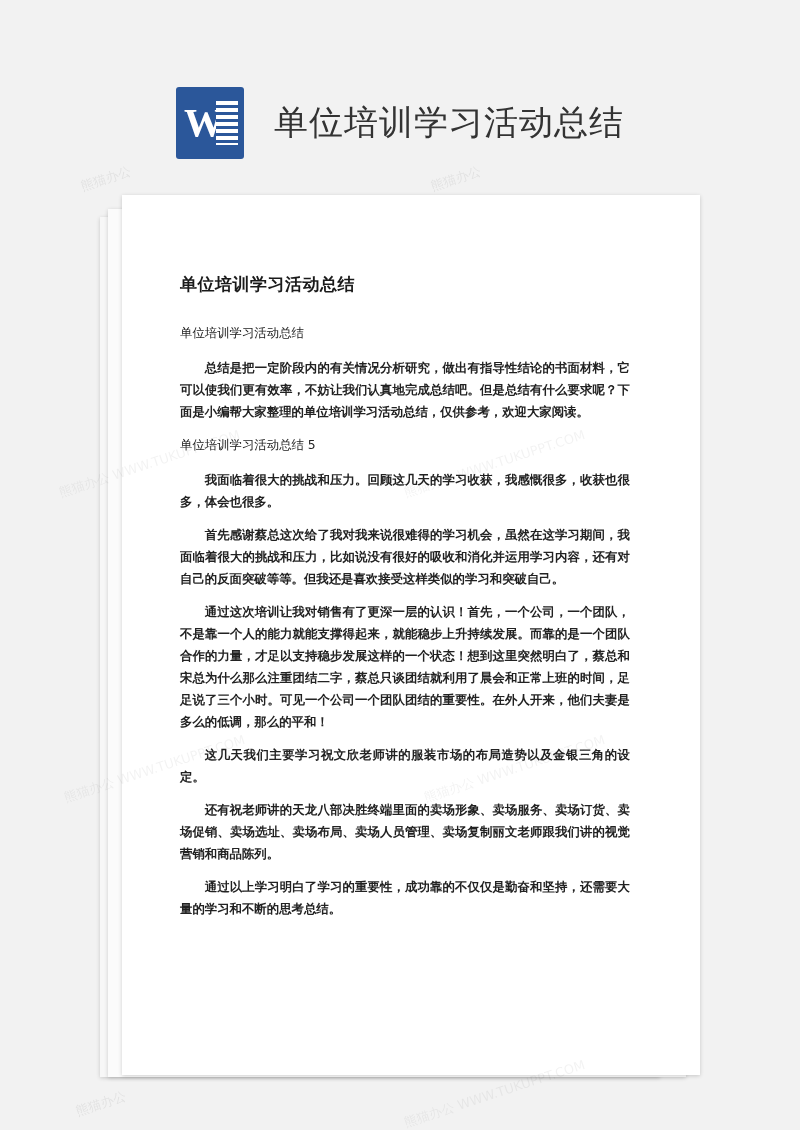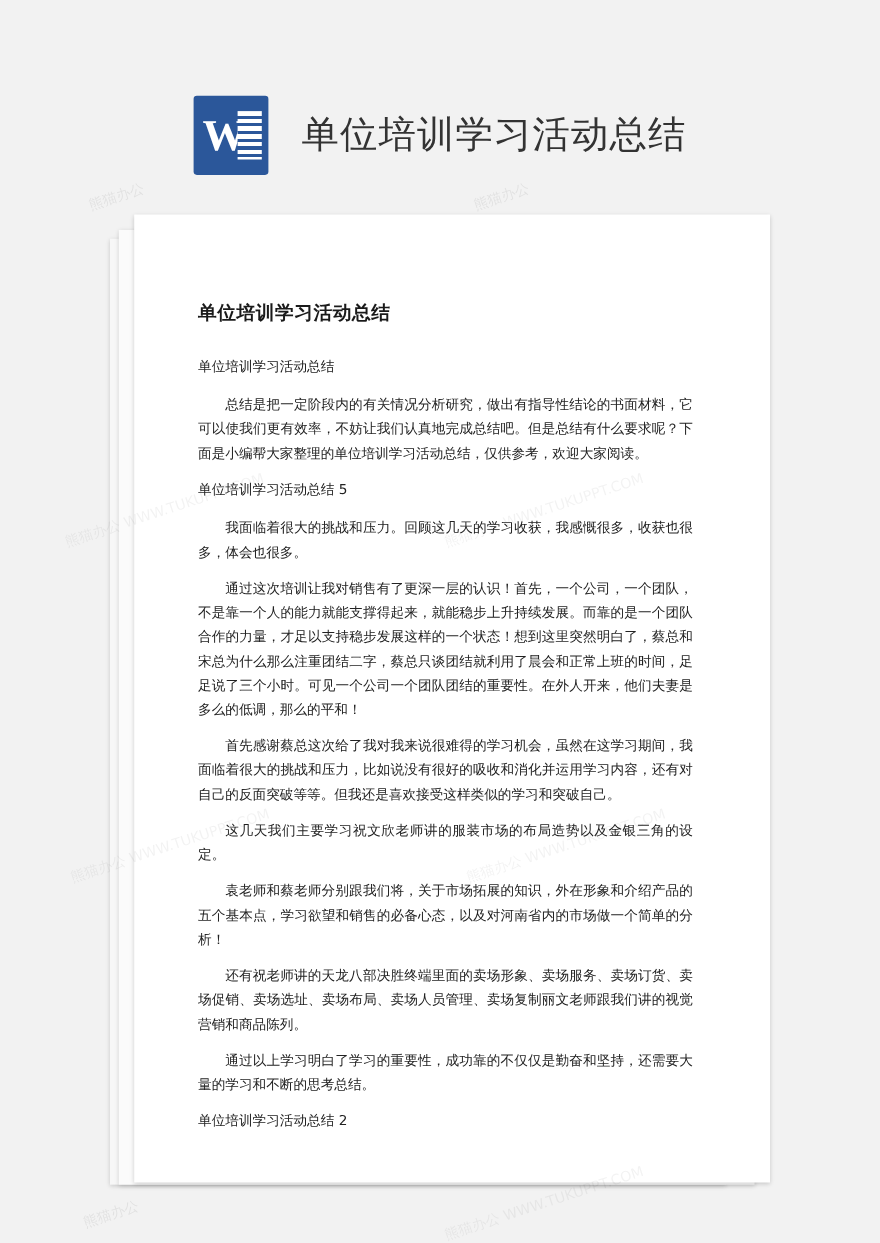--- a/index.html
+++ b/index.html
@@ -117,20 +117,21 @@
   .doc-p {
     font-size: 12.4px;
     line-height: 22px;
     color: #222222;
     font-family: "DejaVu Sans", sans-serif;
     margin: 0 0 11px 0;
     text-align: justify;
   }
   .doc-p.indent {
     text-indent: 2em;
+    font-weight: bold;
   }
   .doc-p.sub {
     margin-bottom: 13px;
   }
 
   
   .wm {
     position: absolute;
     color: rgba(0,0,0,0.065);
     font-size: 13px;
@@ -156,27 +157,25 @@
 <div class="stack">
   <div class="sheet sheet-back2"></div>
   <div class="sheet sheet-back1"></div>
   <div class="sheet sheet-front">
     <div class="doc-body">
       <h1 class="doc-title">单位培训学习活动总结</h1>
       <p class="doc-p sub">单位培训学习活动总结</p>
       <p class="doc-p indent">总结是把一定阶段内的有关情况分析研究，做出有指导性结论的书面材料，它可以使我们更有效率，不妨让我们认真地完成总结吧。但是总结有什么要求呢？下面是小编帮大家整理的单位培训学习活动总结，仅供参考，欢迎大家阅读。</p>
       <p class="doc-p sub">单位培训学习活动总结 5</p>
       <p class="doc-p indent">我面临着很大的挑战和压力。回顾这几天的学习收获，我感慨很多，收获也很多，体会也很多。</p>
+      <p class="doc-p indent">首先感谢蔡总这次给了我对我来说很难得的学习机会，虽然在这学习期间，我面临着很大的挑战和压力，比如说没有很好的吸收和消化并运用学习内容，还有对自己的反面突破等等。但我还是喜欢接受这样类似的学习和突破自己。</p>
       <p class="doc-p indent">通过这次培训让我对销售有了更深一层的认识！首先，一个公司，一个团队，不是靠一个人的能力就能支撑得起来，就能稳步上升持续发展。而靠的是一个团队合作的力量，才足以支持稳步发展这样的一个状态！想到这里突然明白了，蔡总和宋总为什么那么注重团结二字，蔡总只谈团结就利用了晨会和正常上班的时间，足足说了三个小时。可见一个公司一个团队团结的重要性。在外人开来，他们夫妻是多么的低调，那么的平和！</p>
-      <p class="doc-p indent">首先感谢蔡总这次给了我对我来说很难得的学习机会，虽然在这学习期间，我面临着很大的挑战和压力，比如说没有很好的吸收和消化并运用学习内容，还有对自己的反面突破等等。但我还是喜欢接受这样类似的学习和突破自己。</p>
       <p class="doc-p indent">这几天我们主要学习祝文欣老师讲的服装市场的布局造势以及金银三角的设定。</p>
-      <p class="doc-p indent">袁老师和蔡老师分别跟我们将，关于市场拓展的知识，外在形象和介绍产品的五个基本点，学习欲望和销售的必备心态，以及对河南省内的市场做一个简单的分析！</p>
       <p class="doc-p indent">还有祝老师讲的天龙八部决胜终端里面的卖场形象、卖场服务、卖场订货、卖场促销、卖场选址、卖场布局、卖场人员管理、卖场复制丽文老师跟我们讲的视觉营销和商品陈列。</p>
       <p class="doc-p indent">通过以上学习明白了学习的重要性，成功靠的不仅仅是勤奋和坚持，还需要大量的学习和不断的思考总结。</p>
-      <p class="doc-p sub">单位培训学习活动总结 2</p>
     </div>
   </div>
 </div>
 
 <div class="wm" style="left:80px;  top:170px;">熊猫办公</div>
 <div class="wm" style="left:430px; top:170px;">熊猫办公</div>
 <div class="wm wm-l" style="left:55px; top:455px;">熊猫办公 WWW.TUKUPPT.COM</div>
 <div class="wm wm-l" style="left:400px; top:455px;">熊猫办公 WWW.TUKUPPT.COM</div>
 <div class="wm wm-l" style="left:60px;  top:760px;">熊猫办公 WWW.TUKUPPT.COM</div>
 <div class="wm wm-l" style="left:420px; top:760px;">熊猫办公 WWW.TUKUPPT.COM</div>

